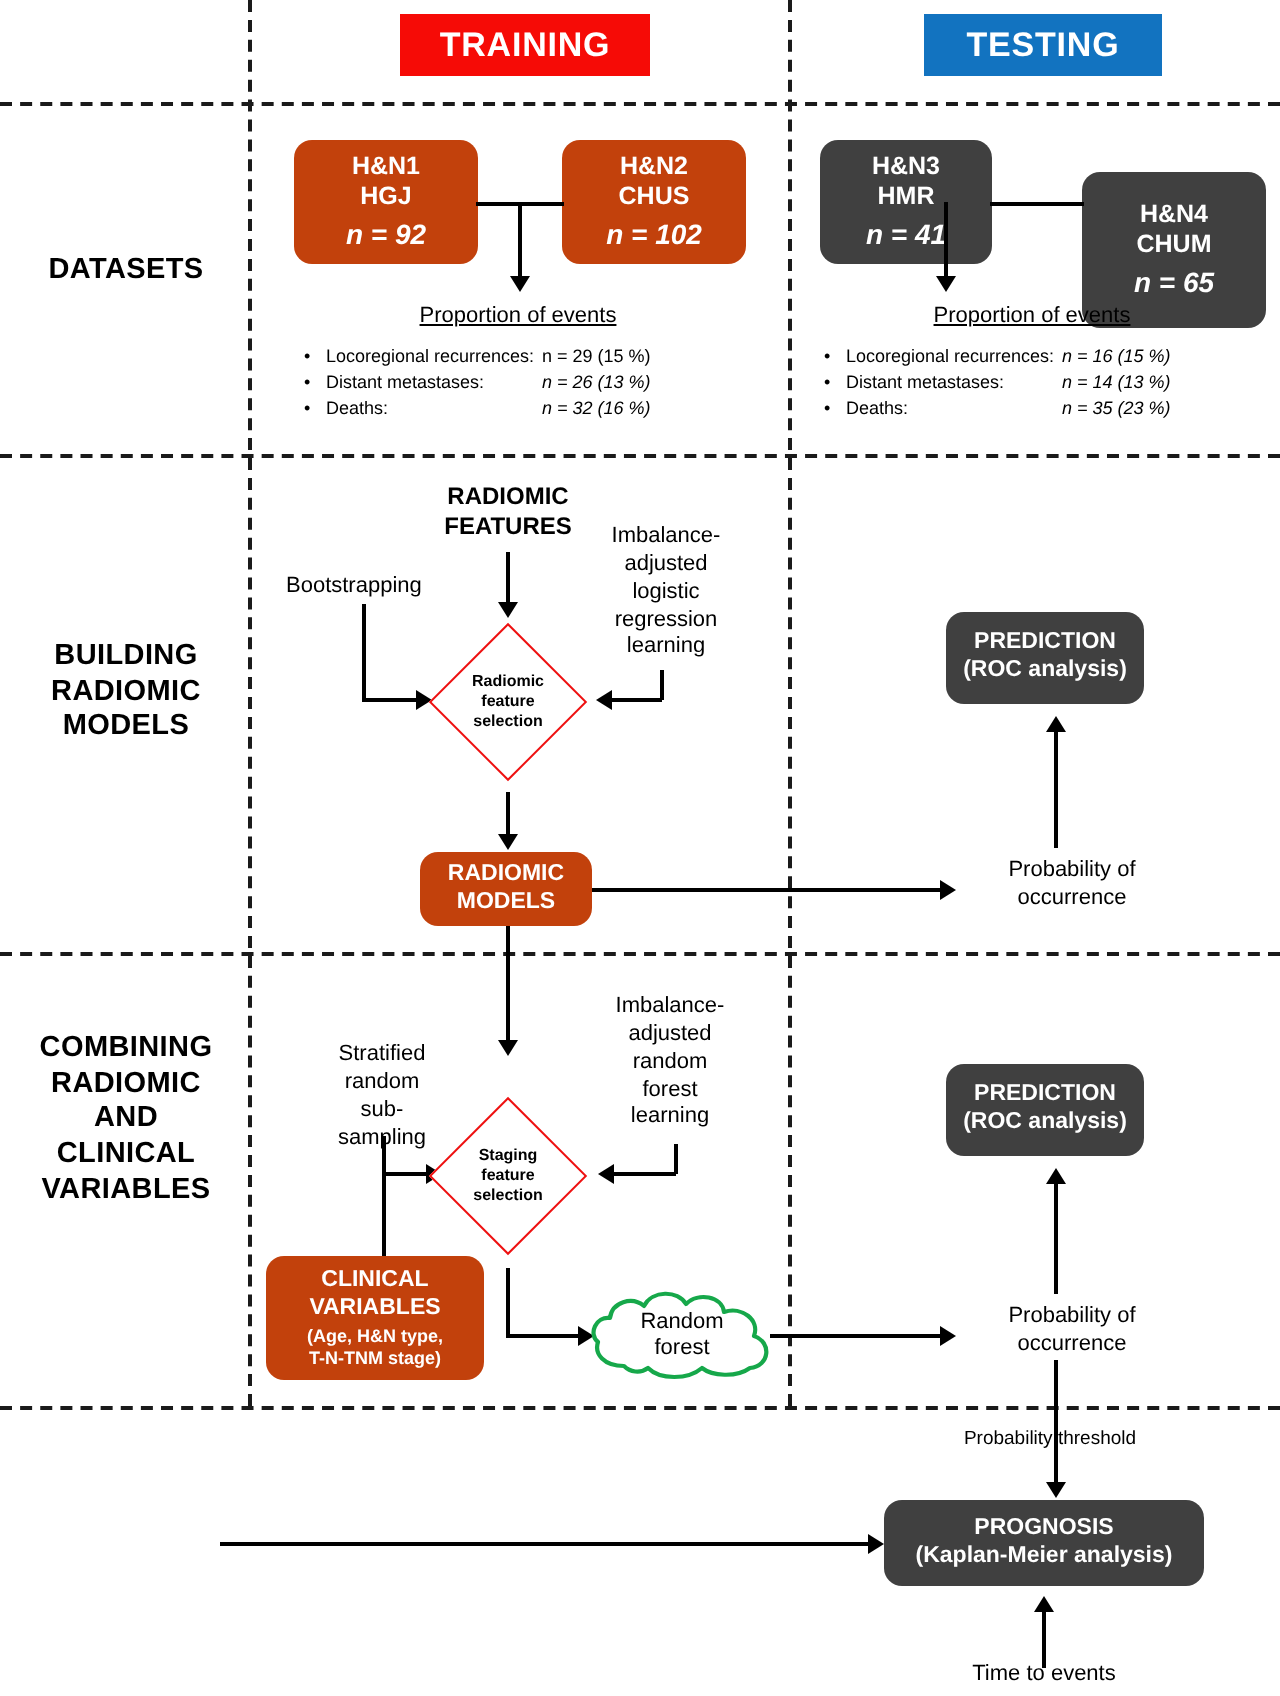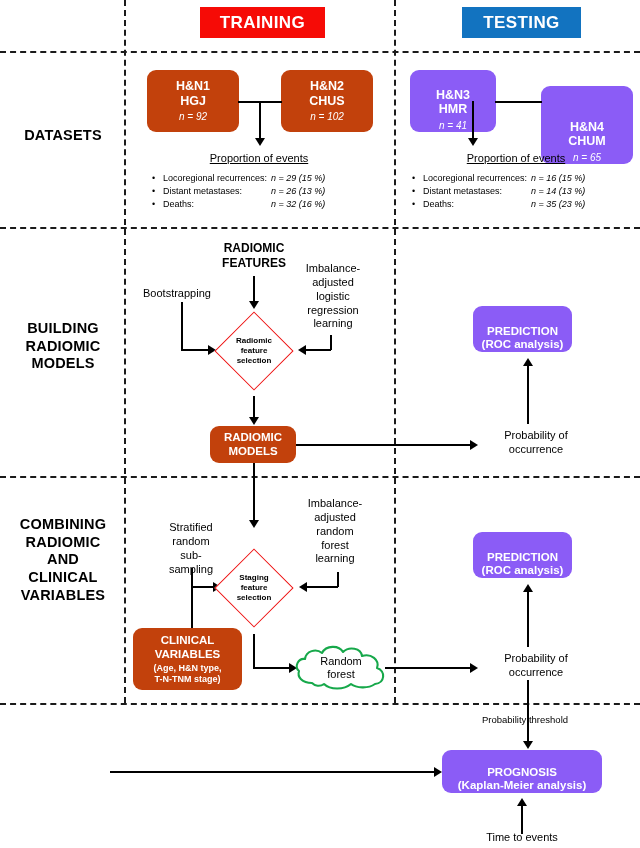--- a/index.html
+++ b/index.html
@@ -20,23 +20,23 @@
   .banner{position:absolute;display:flex;align-items:center;justify-content:center;
           color:#fff;font-weight:bold;font-size:17px;letter-spacing:.4px;}
   .banner.red{background:#f60b06;}
   .banner.blue{background:#1273c0;}
 
   
   .node{position:absolute;display:flex;flex-direction:column;
         align-items:center;justify-content:center;border-radius:9px;
         color:#fff;font-weight:bold;text-align:center;line-height:1.18;}
   .node.red{background:#c2410c;}
-  .node.blue{background:#8b5cf6;justify-content:flex-end;}
+  .node.blue{background:#404040;}
   .node .ln{display:block;}
-  .node .nline{font-weight:normal;font-style:normal;font-size:10px;}
+  .node .nline{font-weight:bold;font-style:normal;font-size:14px;}
   .node .sub{font-weight:bold;font-size:9px;line-height:1.15;}
 
   
   .diamond{position:absolute;}
   .diamond .shape{position:absolute;left:0;top:0;width:100%;height:100%;
       background:#fff;border:1.8px solid #ee1111;
       transform:rotate(45deg);box-sizing:border-box;}
   .diamond .dlabel{position:absolute;left:0;top:0;width:100%;height:100%;
       display:flex;flex-direction:column;align-items:center;justify-content:center;
       font-size:8px;font-weight:bold;line-height:1.25;text-align:center;color:#000;}
@@ -139,21 +139,21 @@
 
   <div class="hl" style="left:495px;top:101px;width:47px;"></div>
   <div class="vl" style="left:472px;top:101px;height:38px;"></div>
   <div class="arrD" style="left:468px;top:138px;"></div>
 
   <div class="propTitle" style="left:183px;top:152px;width:152px;">Proportion of events</div>
   <div class="propList" style="left:152px;top:172px;width:240px;">
     <div class="propRow">
       <span class="bul">•</span>
       <span class="nm">Locoregional recurrences:</span>
-      <span class="vl2" style="font-style:italic;">n = 29 (15 %)</span>
+      <span class="vl2" style="">n = 29 (15 %)</span>
     </div>
     <div class="propRow">
       <span class="bul">•</span>
       <span class="nm">Distant metastases:</span>
       <span class="vl2" style="font-style:italic;">n = 26 (13 %)</span>
     </div>
     <div class="propRow">
       <span class="bul">•</span>
       <span class="nm">Deaths:</span>
       <span class="vl2" style="font-style:italic;">n = 32 (16 %)</span>

